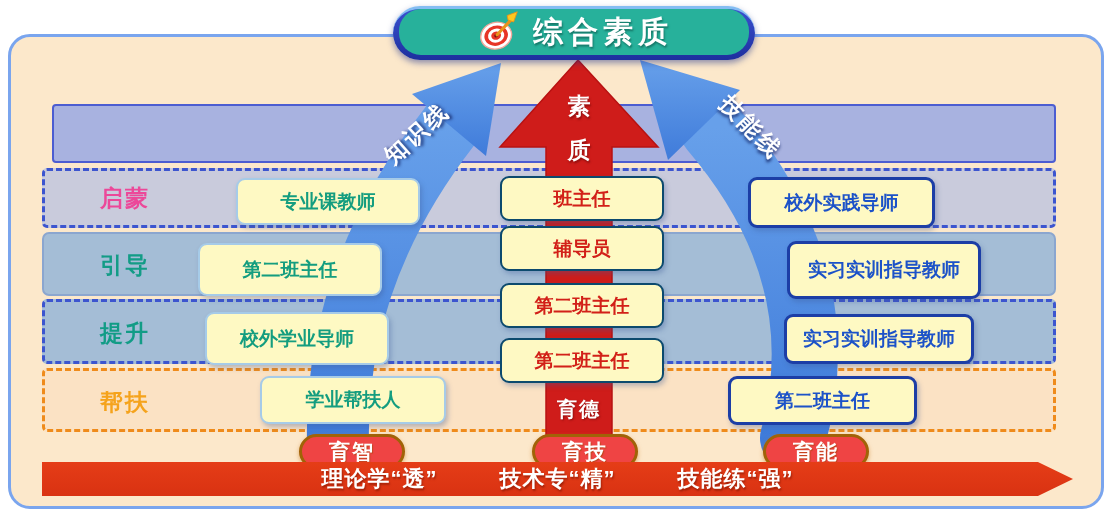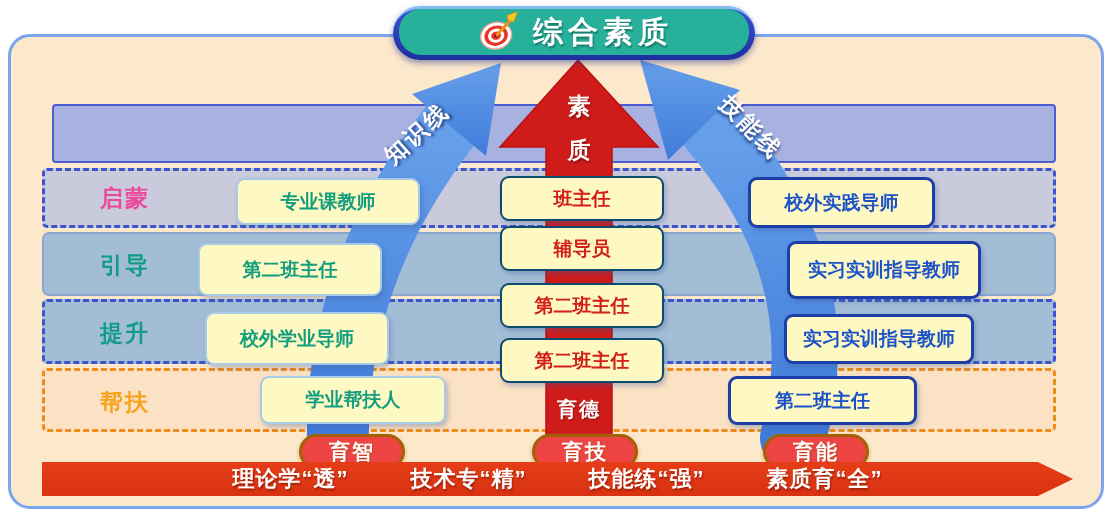--- a/index.html
+++ b/index.html
@@ -141,21 +141,20 @@
 <div class="box box-right" style="left:728px;top:376px;width:183px;height:43px;">第二班主任</div>
 
 <div class="pill" style="left:299px;">育智</div>
 <div class="pill" style="left:532px;">育技</div>
 <div class="pill" style="left:763px;">育能</div>
 
 <div class="bottom-banner">
   <span class="bottom-item">理论学“透”</span>
   <span class="bottom-item">技术专“精”</span>
   <span class="bottom-item">技能练“强”</span>
-  <span class="bottom-item">素质育“全”</span>
 </div>
 
 <div class="title-banner-outer">
   <div class="title-banner-inner">
     <svg class="target-icon" viewBox="0 0 48 48">
       <g transform="rotate(-16 22 28)">
         <ellipse cx="22" cy="28" rx="17" ry="14.5" fill="#ffffff" stroke="#f3a79b" stroke-width="1.5"></ellipse>
         <ellipse cx="22" cy="28" rx="13" ry="11" fill="#e73527"></ellipse>
         <ellipse cx="22" cy="28" rx="9" ry="7.6" fill="#ffffff"></ellipse>
         <ellipse cx="22" cy="28" rx="5.4" ry="4.5" fill="#e73527"></ellipse>

